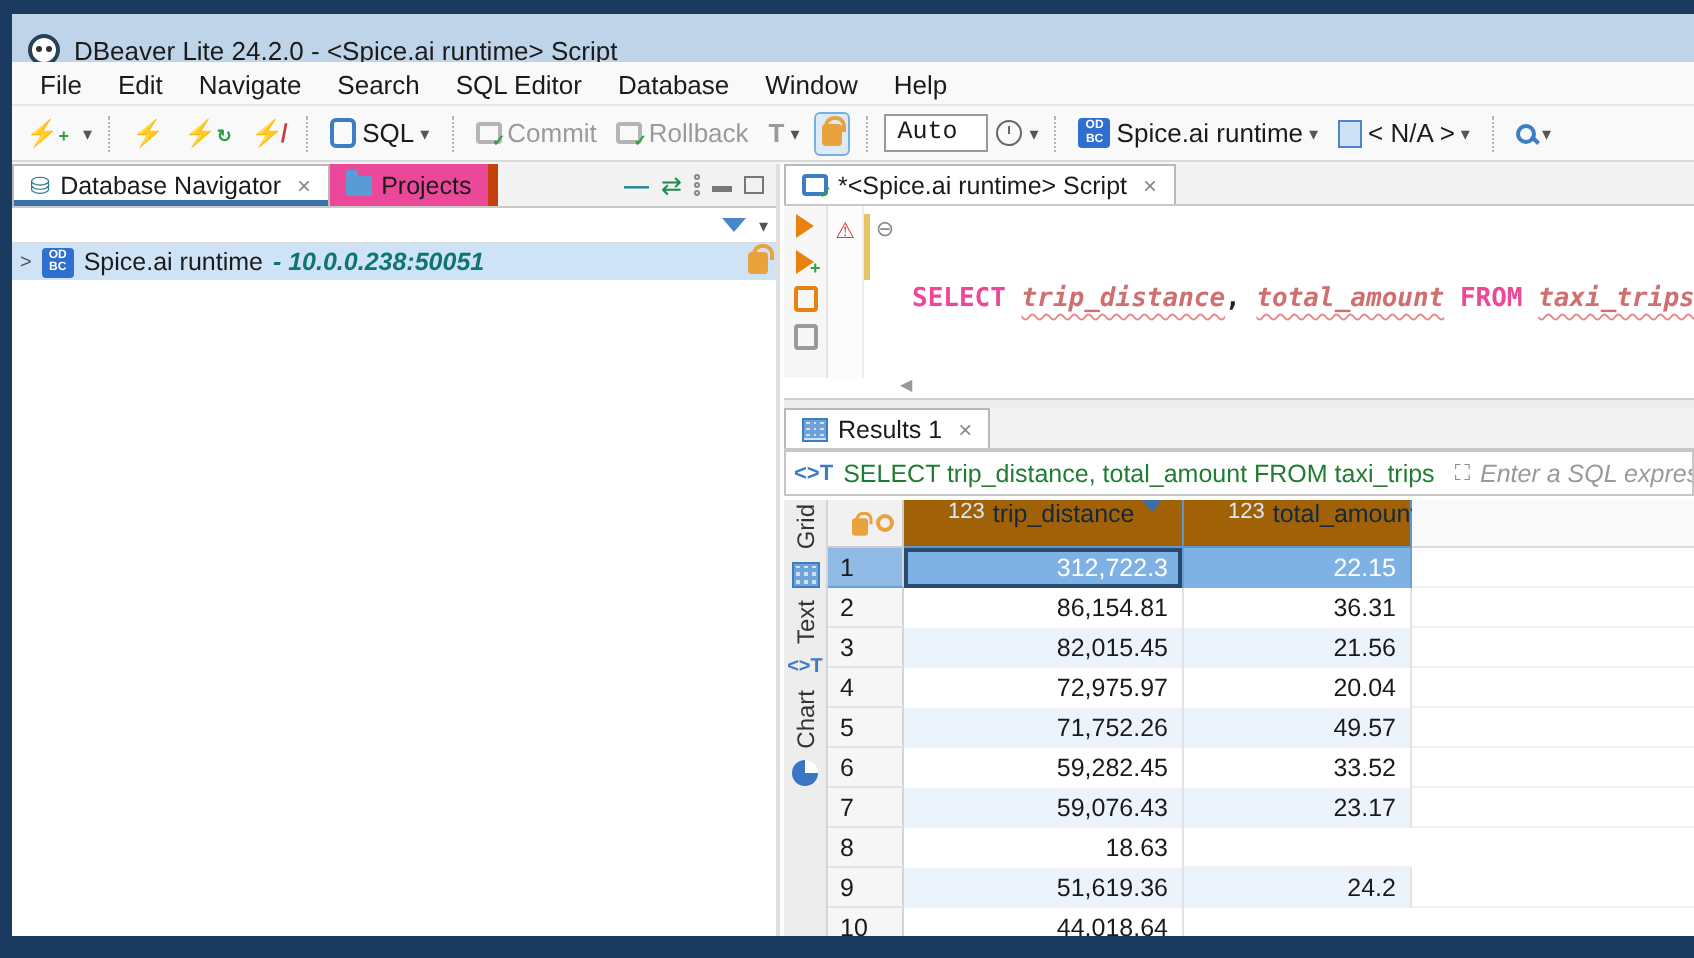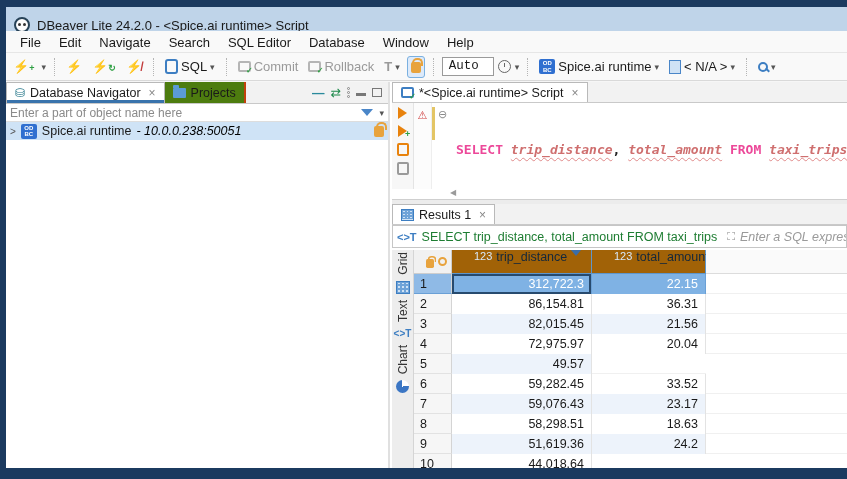--- a/index.html
+++ b/index.html
@@ -42,39 +42,39 @@
   .mag::after { content:""; position:absolute; width:5px; height:2px; background:#3d7ec2; transform:rotate(45deg); right:-4px; bottom:-1px; }
   .clock { width:13px; height:13px; border:1.5px solid #666; border-radius:50%; position:relative; display:inline-block; }
   .clock::after { content:""; position:absolute; left:5px; top:2px; width:1.5px; height:4px; background:#666; }
 
   
   .main { position:absolute; left:0; top:75px; right:0; bottom:0; background:#fff; }
 
   
   .nav-panel { position:absolute; left:0; top:0; width:384px; bottom:0; background:#fff; border-right:2px solid #e0e0e0; }
   .tabstrip { height:22px; background:#f2f2f2; border-bottom:1px solid #c9c9c9; display:flex; align-items:stretch; font-size:12.5px; }
-  .tab { display:flex; align-items:center; gap:5px; padding:0 8px; border-right:2px solid #c2410c; background:#4d7c0f; position:relative; }
+  .tab { display:flex; align-items:center; gap:5px; padding:0 8px; border-right:5px solid #c2410c; background:#ec4899; position:relative; }
   .tab.active { background:#fff; border:1px solid #b9b9b9; border-bottom:none; }
   .tab.active .underline { position:absolute; left:0; right:0; bottom:0; height:3px; background:#3973ac; }
   .close-x { color:#888; font-size:12px; margin-left:3px; }
   .db-ico { font-size:12px; color:#2a7a8c; }
   .folder-ico { width:13px; height:10px; background:#5b9bd5; border-radius:1px; position:relative; display:inline-block; }
   .folder-ico::before { content:""; position:absolute; top:-3px; left:0; width:6px; height:3px; background:#5b9bd5; border-radius:1px 1px 0 0; }
   .strip-icons { margin-left:auto; display:flex; align-items:center; gap:6px; padding-right:6px; color:#2a8a9c; }
   .mini-box { width:10px; height:9px; border:1px solid #777; display:inline-block; }
   .mini-box.min { border:none; border-bottom:3px solid #777; height:7px; }
   .vdots { display:inline-flex; flex-direction:column; gap:1px; }
   .vdots i { width:3px; height:3px; border:1px solid #888; border-radius:50%; }
 
   .filter-row { height:18px; border-bottom:1px solid #ddd; display:flex; align-items:center; padding:0 4px; color:#8a8a8a; font-size:12px; }
   .funnel { width:0; height:0; border-left:6px solid transparent; border-right:6px solid transparent; border-top:7px solid #4a86c8; margin-left:auto; }
 
   .tree-row { height:18px; background:#cfe3f6; display:flex; align-items:center; gap:5px; padding:0 4px; font-size:12.5px; }
   .twisty { color:#555; font-size:10px; }
-  .conn-addr { color:#000000; font-style:italic; }
+  .conn-addr { color:#0f766e; font-style:italic;font-weight:bold; }
   .lock-o { margin-left:auto; }
   .lock-svg { display:inline-block; width:10px; height:11px; background:#e8a33d; border-radius:2px; position:relative; margin-top:4px; }
   .lock-svg::before { content:""; position:absolute; top:-4px; left:1.5px; width:7px; height:6px; border:2px solid #e8a33d; border-bottom:none; border-radius:5px 5px 0 0; }
 
   
   .right { position:absolute; left:386px; top:0; right:0; bottom:0; }
 
   
   .editor-sec { position:absolute; left:0; top:0; right:0; height:117px; background:#fff; }
   .ed-tabstrip { height:21px; background:#f2f2f2; border-bottom:1px solid #c9c9c9; display:flex; font-size:12.5px; }
@@ -240,21 +240,20 @@
             <span class="vdots">
                 <i></i>
                 <i></i>
                 <i></i>
               </span>
             <span class="mini-box min"></span>
             <span class="mini-box"></span>
           </div>
         </div>
         <div class="filter-row">
-          <span>Enter a part of object name here</span>
           <span class="funnel"></span>
           <span class="chev" style="margin-left:6px">▾</span>
         </div>
         <div class="tree-row">
           <span class="twisty">&gt;</span>
           <span class="odbc">
               <span>OD</span>
               <span>BC</span>
             </span>
           <span>Spice.ai runtime</span>
@@ -385,38 +384,38 @@
                     <div class="cfill"></div>
                   </div>
                   <div class="grid-row">
                     <div class="rnum">4</div>
                     <div class="cell">72,975.97</div>
                     <div class="cell">20.04</div>
                     <div class="cfill"></div>
                   </div>
                   <div class="grid-row stripe">
                     <div class="rnum">5</div>
+                    <div class="cell">71,752.26</div>
                     <div class="cell">49.57</div>
                     <div class="cfill"></div>
                   </div>
                   <div class="grid-row">
                     <div class="rnum">6</div>
                     <div class="cell">59,282.45</div>
                     <div class="cell">33.52</div>
                     <div class="cfill"></div>
                   </div>
                   <div class="grid-row stripe">
                     <div class="rnum">7</div>
                     <div class="cell">59,076.43</div>
                     <div class="cell">23.17</div>
                     <div class="cfill"></div>
                   </div>
                   <div class="grid-row">
                     <div class="rnum">8</div>
-                    <div class="cell">58,298.51</div>
                     <div class="cell">18.63</div>
                     <div class="cfill"></div>
                   </div>
                   <div class="grid-row stripe">
                     <div class="rnum">9</div>
                     <div class="cell">51,619.36</div>
                     <div class="cell">24.2</div>
                     <div class="cfill"></div>
                   </div>
                   <div class="grid-row">

